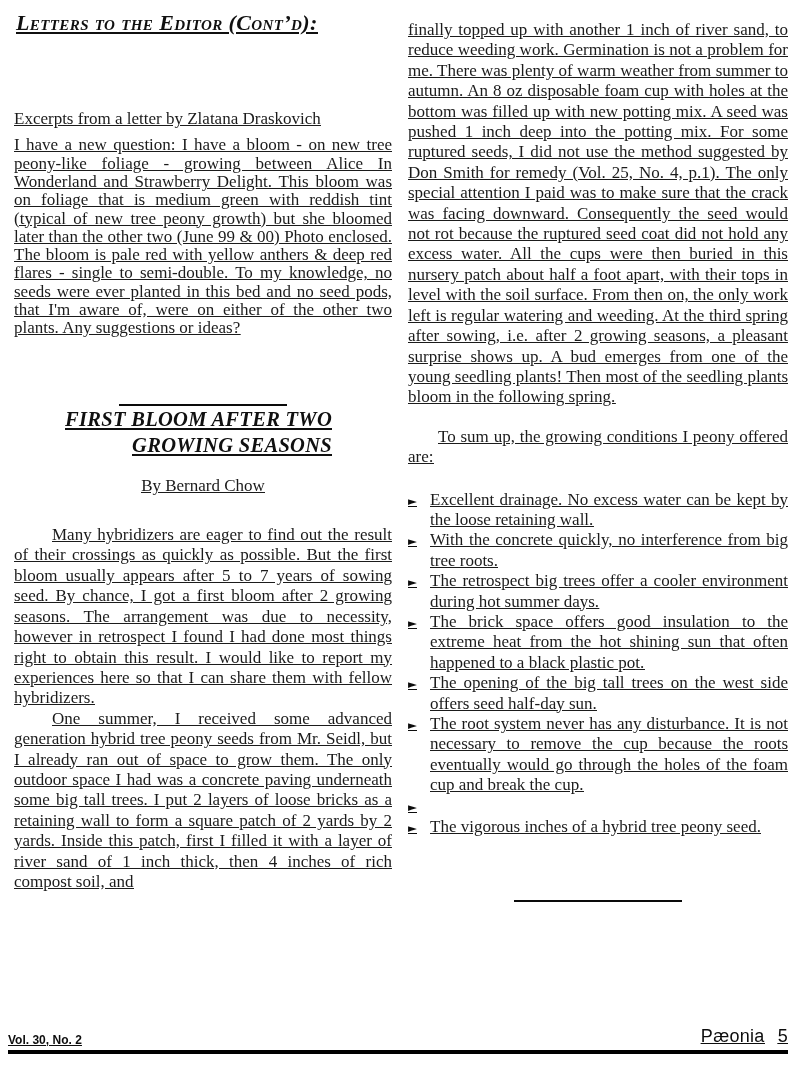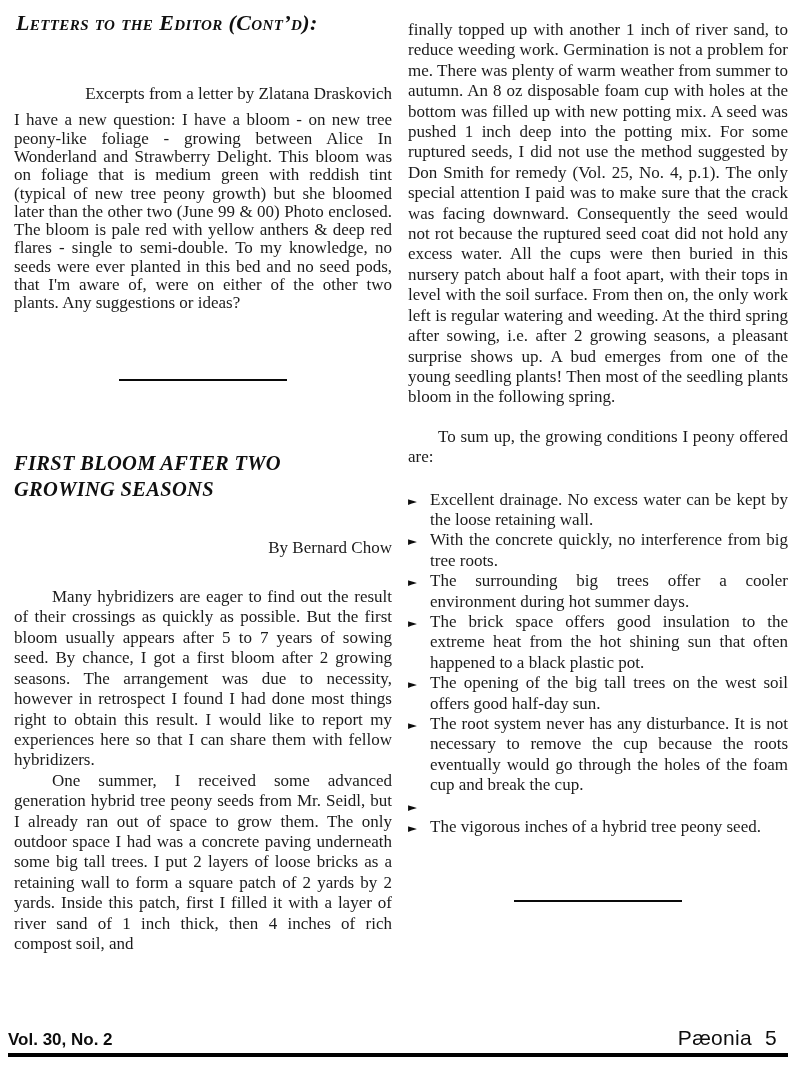--- a/index.html
+++ b/index.html
@@ -1,51 +1,50 @@
 <!DOCTYPE html>
 <html><head>
 <meta charset="utf-8">
 <style>
-  * { margin: 0; padding: 0; box-sizing: border-box; }
+  * { margin: 0; padding: 0; box-sizing: border-box; text-decoration: underline; }
   html, body { background: #ffffff; }
   body {
     width: 800px; height: 1071px;
     position: relative;
     font-family: "Liberation Serif", "DejaVu Serif", serif;
     color: #1b1b1b;
     overflow: hidden;
   }
   .page { padding: 10px 12px 0 14px; height: 1024px; }
   .columns { display: flex; gap: 16px; }
   .col { font-size: 17px; line-height: 20.4px; text-align: justify; }
   .col-left  { width: 378px; }
   .col-right { width: 380px; }
 
   .section-title {
     font-style: italic; font-weight: bold; font-variant: small-caps;
     font-size: 22px; line-height: 26px; letter-spacing: 0.4px;
     color: #101010; text-align: left; margin-left: 2px;
   }
-  .excerpt-line { margin-top: 48px; text-align: right; }
+  .excerpt-line { margin-top: 73px; text-align: left; }
   .letter-paragraph { margin-top: 7px; line-height: 18.3px; }
 
   .divider {
     border: 0; border-top: 2px solid #0a0a0a;
     width: 168px; margin: 0 auto;
   }
   .divider-left  { margin-top: 66px; }
   .divider-right { margin-top: 62px; }
 
   .article-title {
-    margin-top: 69px;
     font-style: italic; font-weight: bold;
     font-size: 20.5px; line-height: 26px; letter-spacing: 0.3px;
-    color: #101010; max-width: 318px; text-align: left;
+    color: #101010; max-width: 318px; text-align: right;
   }
-  .article-byline { margin-top: 36px; text-align: right; }
+  .article-byline { margin-top: 18px; text-align: center; }
   .article-paragraph { text-indent: 38px; }
   .article-paragraph.first { margin-top: 29px; }
 
   .cont-paragraph { margin-top: 10px; }
   .summary-intro { margin-top: 19px; text-indent: 30px; }
 
   .bullet-list { margin-top: 22px; }
   .bullet-item { display: flex; align-items: flex-start; }
   .bullet-marker {
     flex: 0 0 22px; width: 22px;
@@ -56,22 +55,22 @@
   .bullet-text { flex: 1; text-align: justify; }
 
   .footer {
     position: absolute; top: 1026px; left: 8px; right: 12px;
     display: flex; justify-content: space-between; align-items: flex-end;
     border-bottom: 4px solid #000;
     padding-bottom: 3px;
     font-family: "Liberation Sans", "DejaVu Sans", sans-serif;
     color: #0d0d0d;
   }
-  .footer-left { font-size: 17px; font-weight: bold; }
-  .footer-right { font-size: 21px; font-weight: 400; letter-spacing: 0.3px; margin-right: 11px; }
+  .footer-left { font-size: 12px; font-weight: bold; }
+  .footer-right { font-size: 18px; font-weight: 400; letter-spacing: 0.3px; margin-right: 0; }
   .footer-right .page-number { margin-left: 13px; }
 </style>
 </head>
 <body>
 
 <div class="page">
   <div class="columns">
 
     <div class="col col-left">
       <div class="section-title">Letters to the Editor (Cont’d):</div>
@@ -100,29 +99,29 @@
         <div class="bullet-item">
           <span class="bullet-marker">►</span>
           <span class="bullet-text">Excellent drainage. No excess water can be kept by the loose retaining wall.</span>
         </div>
         <div class="bullet-item">
           <span class="bullet-marker">►</span>
           <span class="bullet-text">With the concrete quickly, no interference from big tree roots.</span>
         </div>
         <div class="bullet-item">
           <span class="bullet-marker">►</span>
-          <span class="bullet-text">The surrounding big trees offer a cooler environment during hot summer days.</span>
+          <span class="bullet-text">The retrospect big trees offer a cooler environment during hot summer days.</span>
         </div>
         <div class="bullet-item">
           <span class="bullet-marker">►</span>
           <span class="bullet-text">The brick space offers good insulation to the extreme heat from the hot shining sun that often happened to a black plastic pot.</span>
         </div>
         <div class="bullet-item">
           <span class="bullet-marker">►</span>
-          <span class="bullet-text">The opening of the big tall trees on the west soil offers good half-day sun.</span>
+          <span class="bullet-text">The opening of the big tall trees on the west side offers seed half-day sun.</span>
         </div>
         <div class="bullet-item">
           <span class="bullet-marker">►</span>
           <span class="bullet-text">The root system never has any disturbance. It is not necessary to remove the cup because the roots eventually would go through the holes of the foam cup and break the cup.</span>
         </div>
         <div class="bullet-item">
           <span class="bullet-marker">►</span>
         </div>
         <div class="bullet-item">
           <span class="bullet-marker">►</span>

